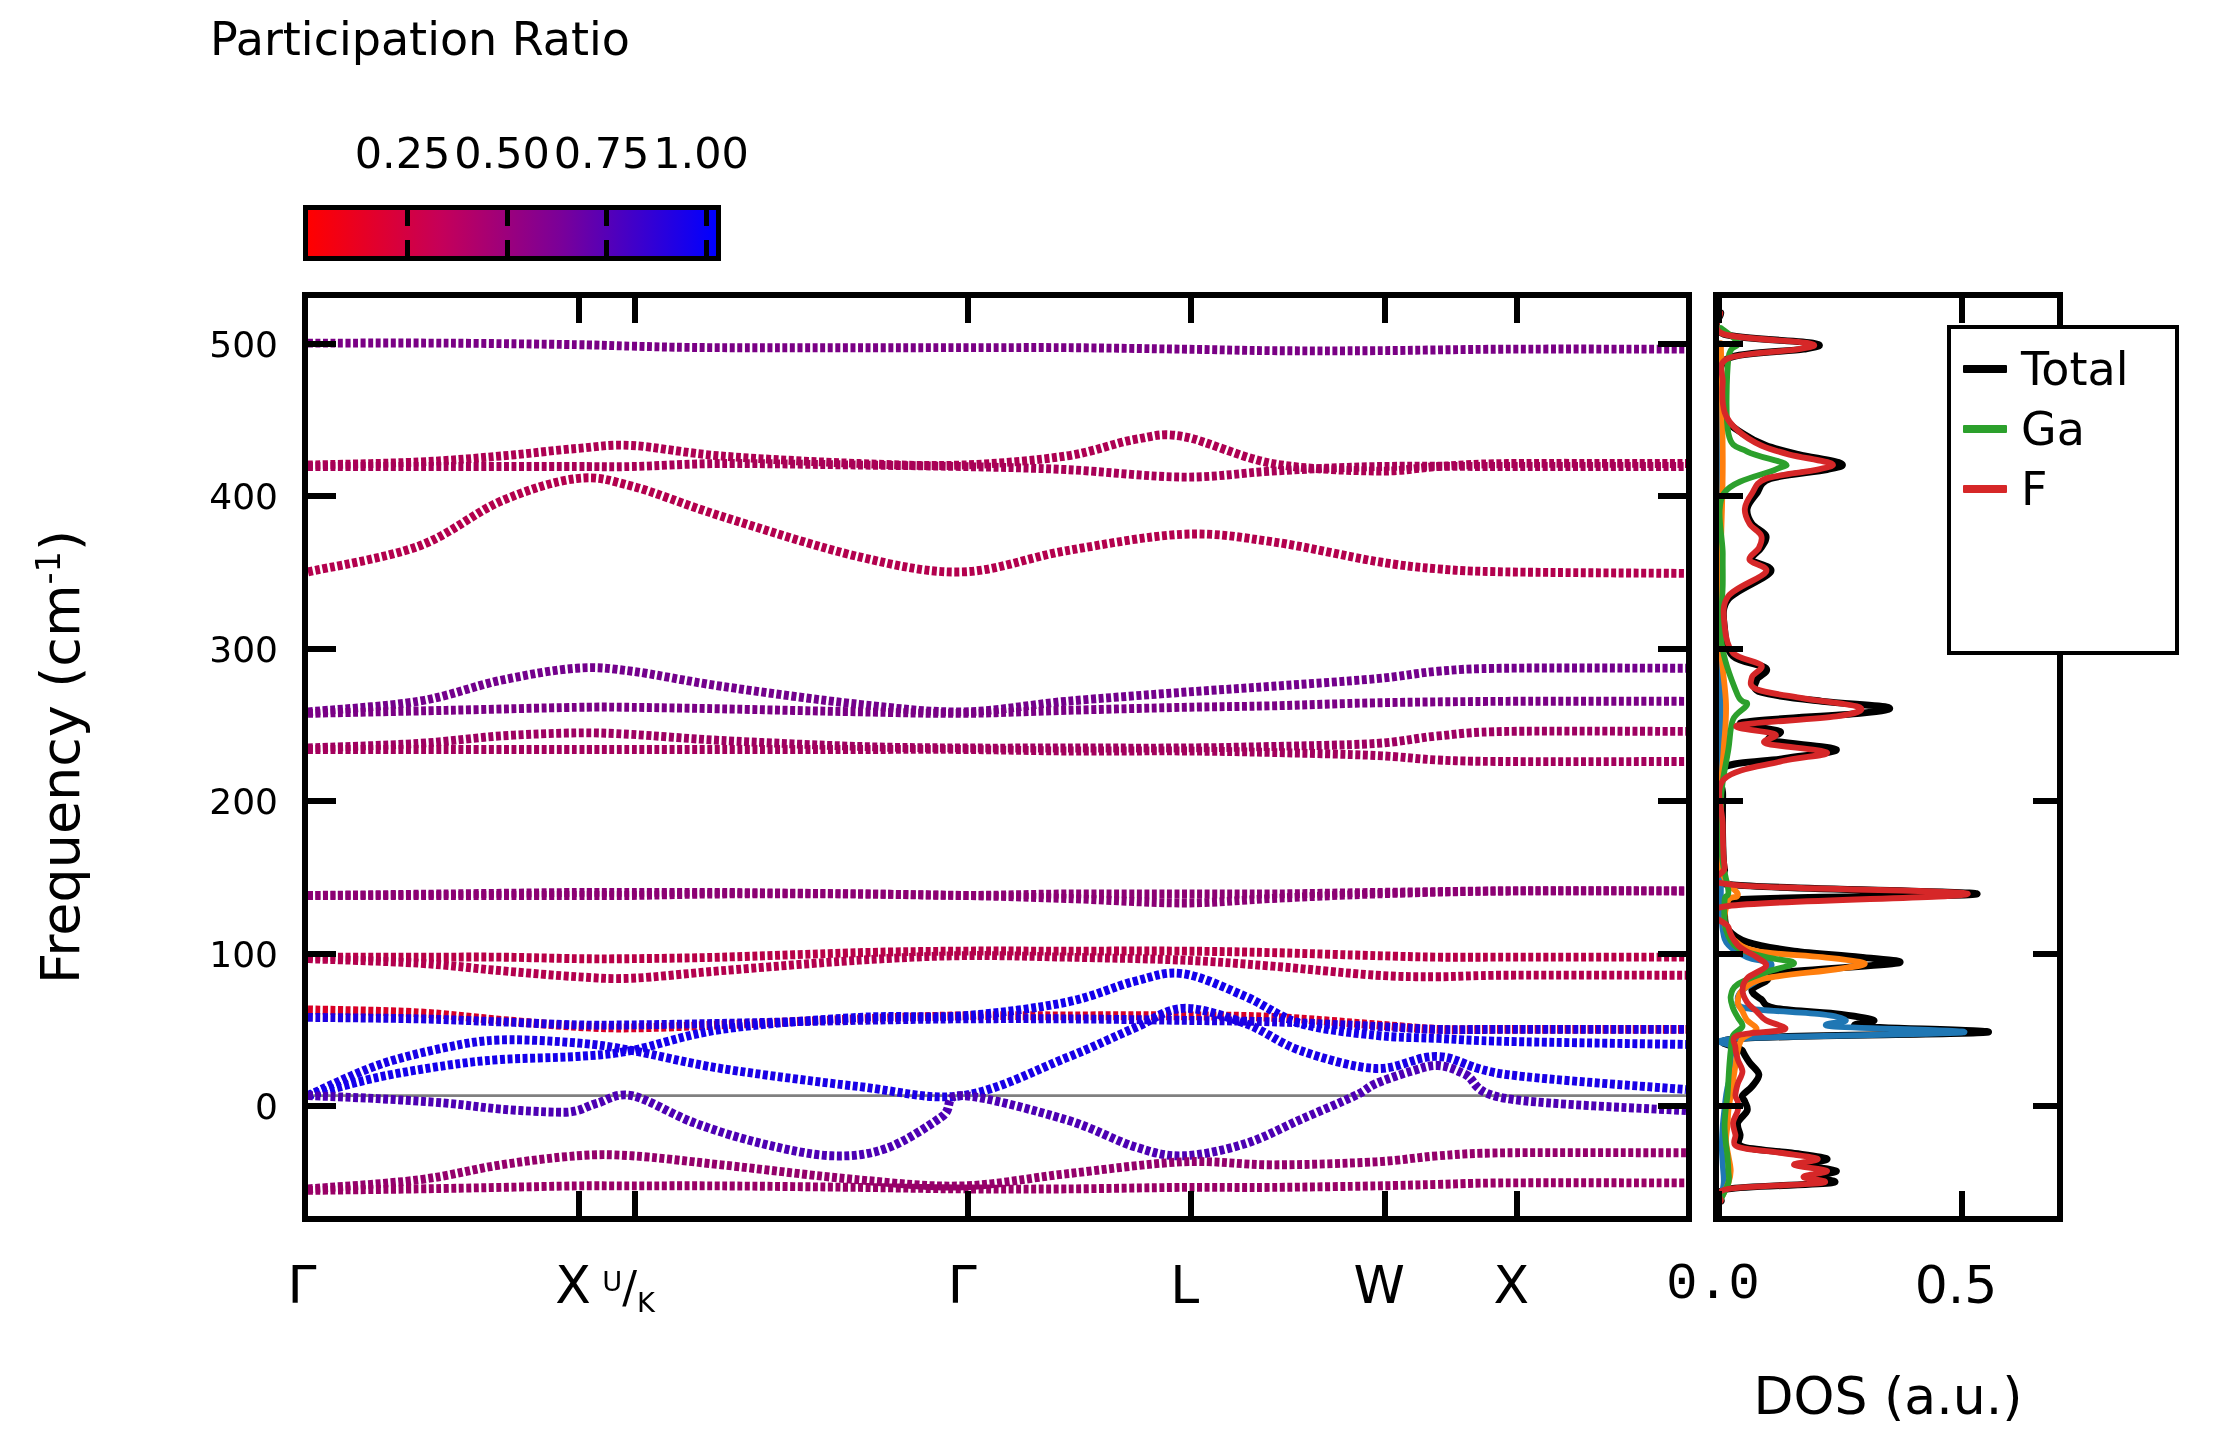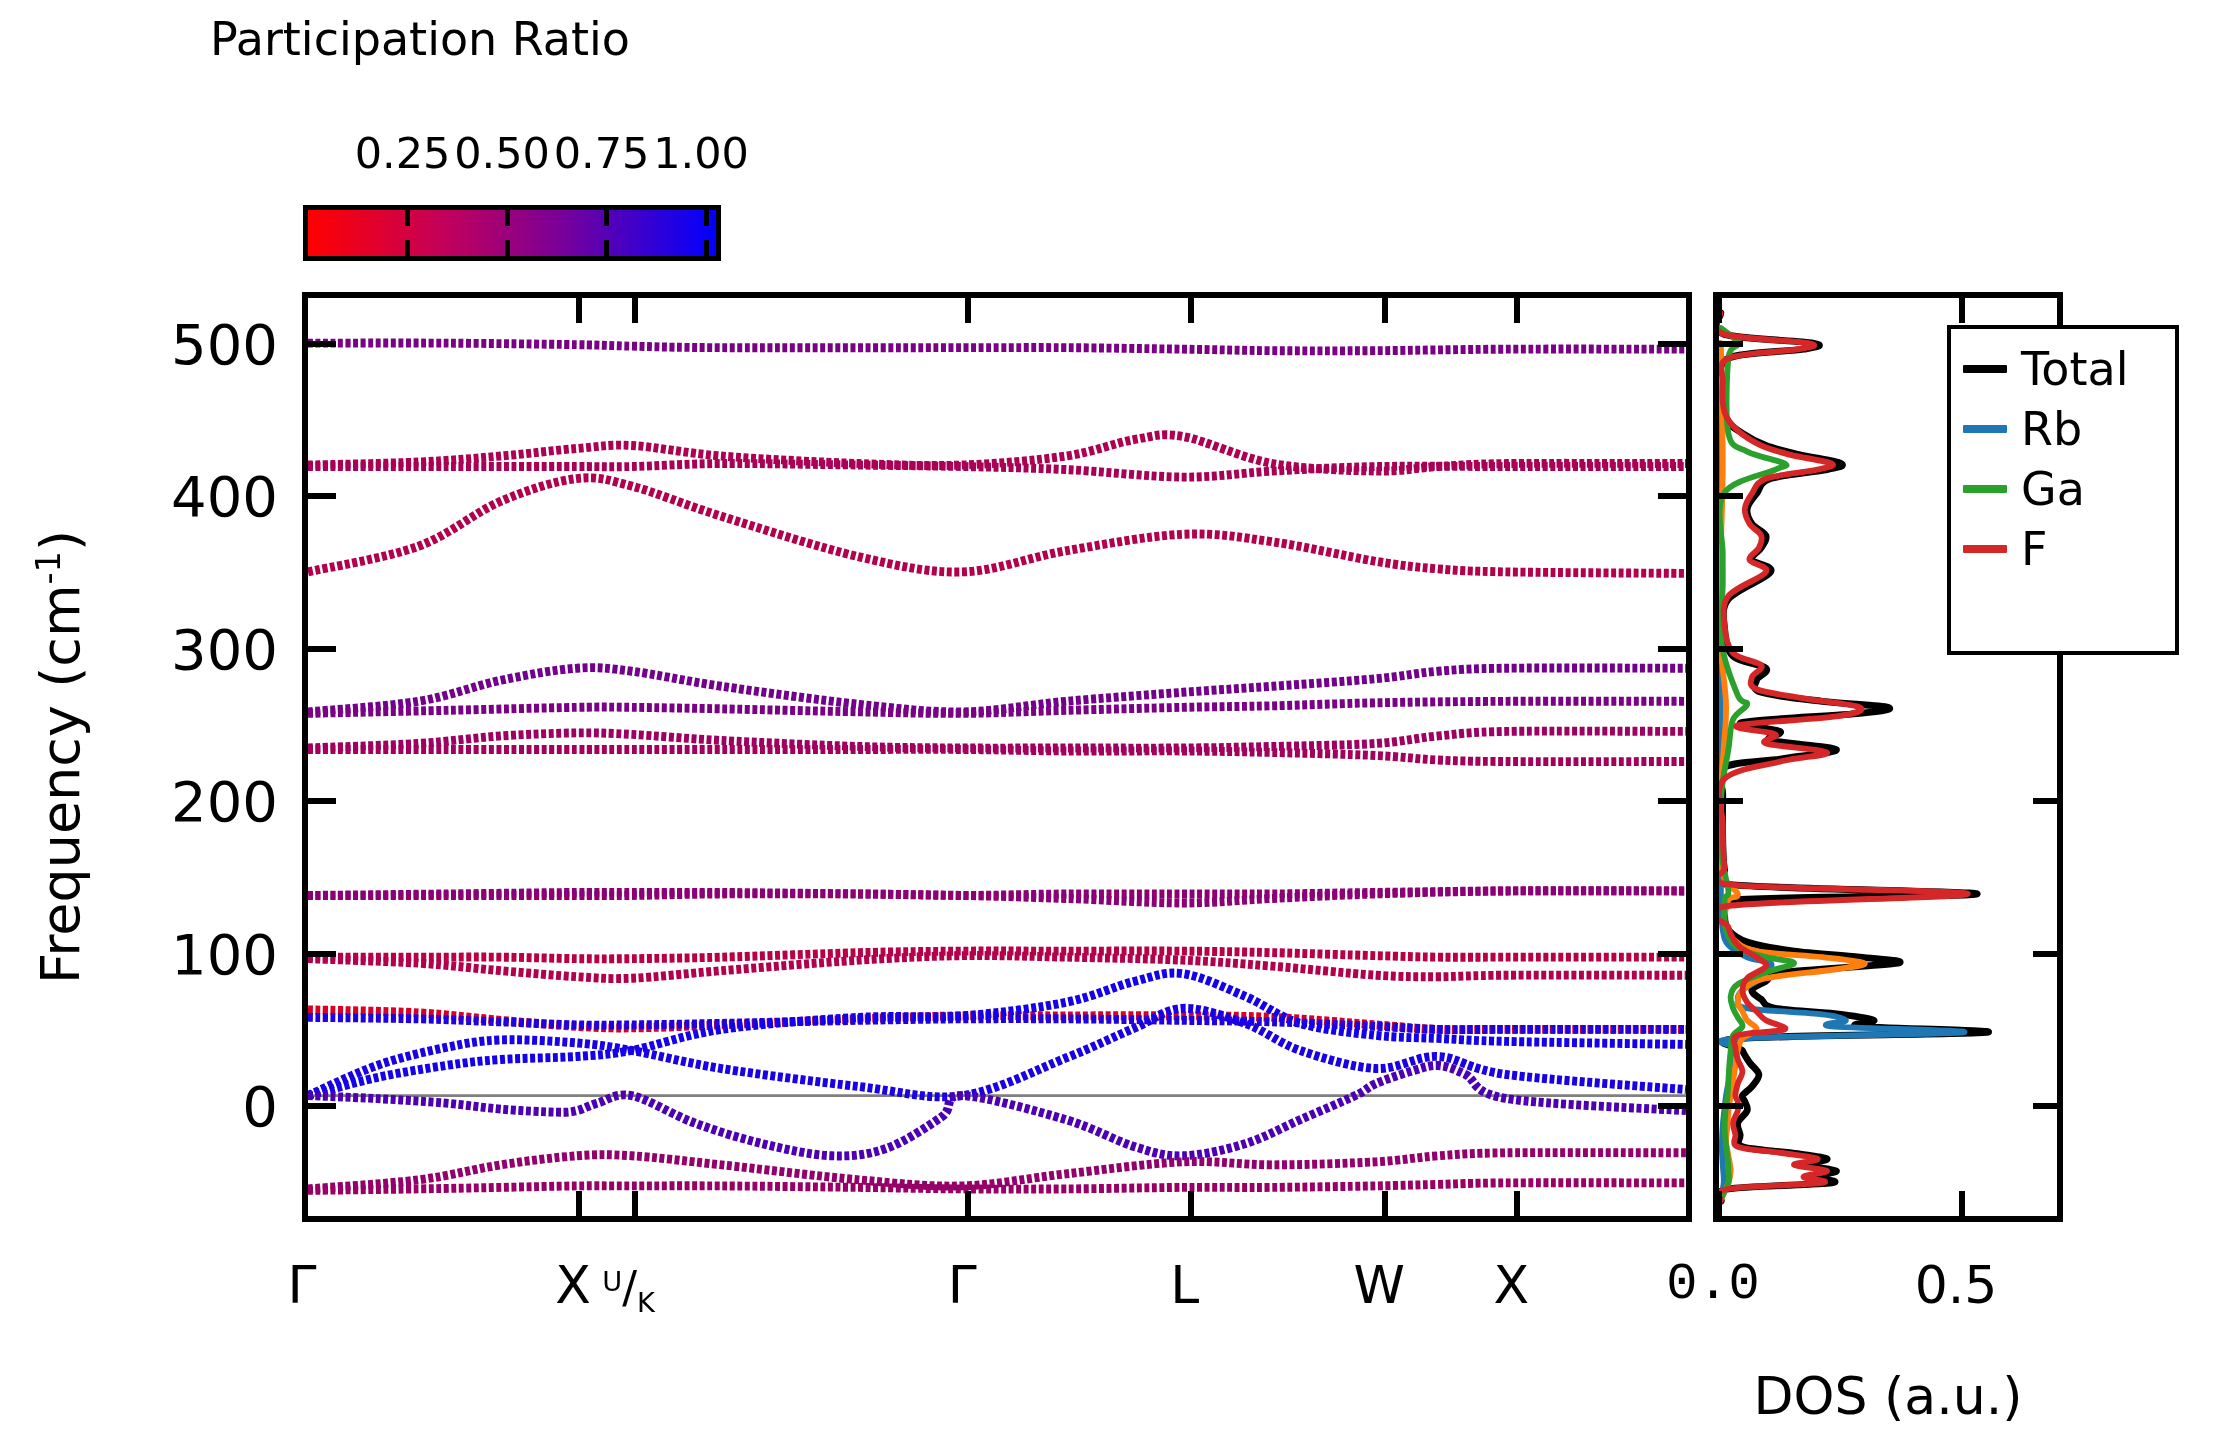--- a/index.html
+++ b/index.html
@@ -17,21 +17,21 @@
   #cbar-grad{position:absolute;inset:0;}
   .cbar-tick{position:absolute;width:5px;background:#000;}
   .cbar-tick.t-top{top:0;height:16px;}
   .cbar-tick.t-bot{bottom:0;height:16px;}
 
   
   #band-panel{position:absolute;left:302px;top:292px;width:1390px;height:930px;
               border:6px solid #000;box-sizing:border-box;background:#fff;}
   #band-svg{position:absolute;left:0;top:0;width:100%;height:100%;display:block;}
   .ytick{position:absolute;left:-2px;width:30px;height:6px;background:#000;}
-  .ylabel{position:absolute;font-size:56px;right:1408px;transform:translateY(-50%);white-space:nowrap;}
+  .ylabel{position:absolute;font-size:36px;right:1408px;transform:translateY(-50%);white-space:nowrap;}
   .xtick{position:absolute;width:6px;height:26px;background:#000;}
   .xtick.top{top:-1px;}
   .xtick.bot{bottom:-1px;}
   .xlabel{position:absolute;font-size:52px;transform:translateX(-50%);white-space:nowrap;}
 
   #yaxis-title{position:absolute;left:60px;top:757px;font-size:54px;
      transform:translate(-50%,-50%) rotate(-90deg);transform-origin:center center;white-space:nowrap;}
   #yaxis-title sup{font-size:0.62em;vertical-align:super;}
 
   .frac{display:inline-block;position:relative;font-size:44px;}
@@ -205,24 +205,20 @@
       <div class="dos-xtick top" style="left: 240.056px;"></div>
       <div class="dos-xtick bot" style="left: 240.056px;"></div>
     </div>
 
   <div id="legend">
       <div class="leg-row">
         <div class="leg-swatch" style="background: rgb(0, 0, 0);"></div>
         <div class="leg-label">Total</div>
       </div>
       <div class="leg-row">
-        <div class="leg-swatch" style="background: rgb(31, 119, 180);"></div>
-        <div class="leg-label">Rb</div>
-      </div>
-      <div class="leg-row">
         <div class="leg-swatch" style="background: rgb(44, 160, 44);"></div>
         <div class="leg-label">Ga</div>
       </div>
       <div class="leg-row">
         <div class="leg-swatch" style="background: rgb(214, 39, 40);"></div>
         <div class="leg-label">F</div>
       </div>
     </div>
 
 <div class="xlabel" style="left: 302px; top: 1255px; position: absolute;">Γ</div>

